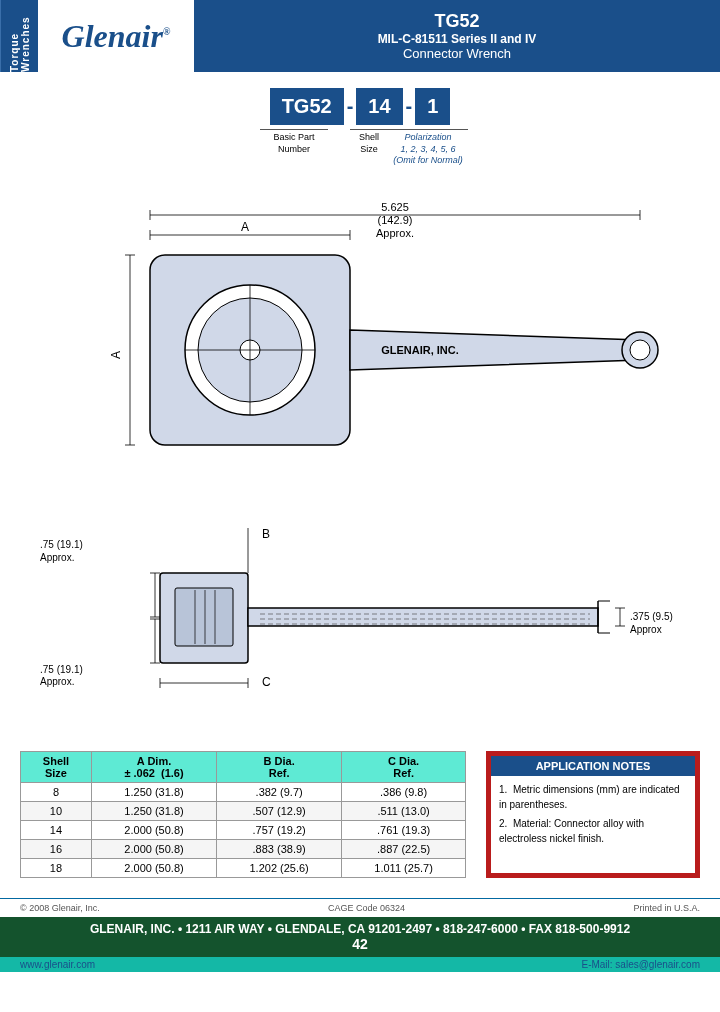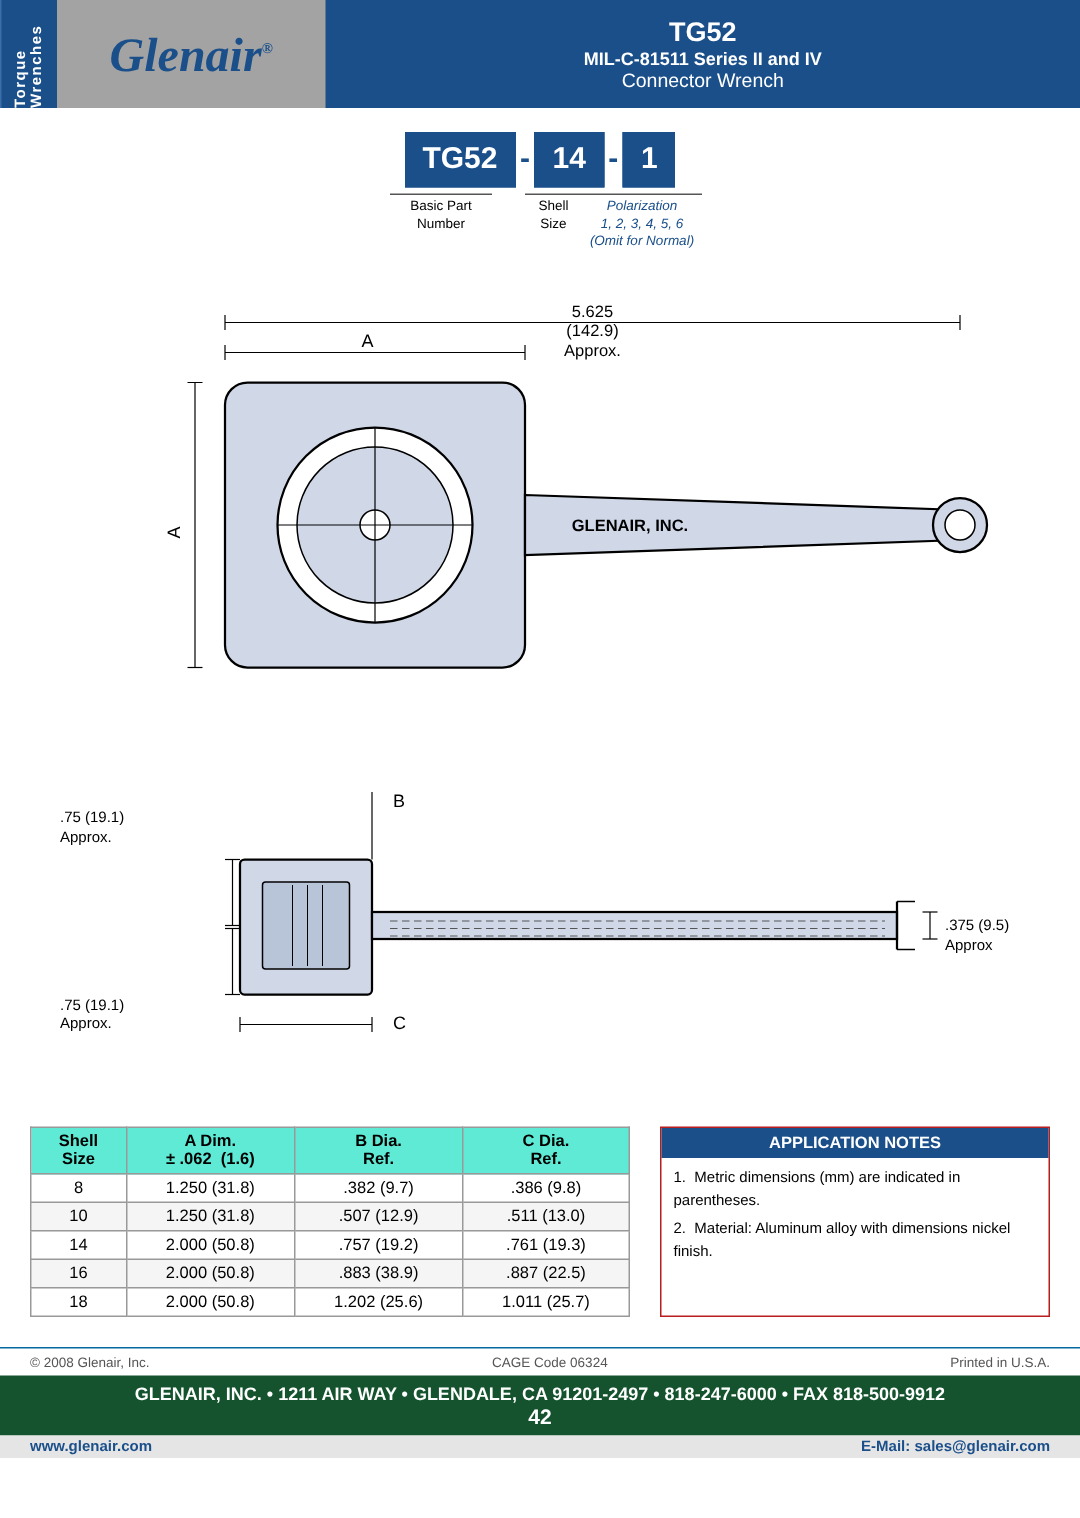--- a/index.html
+++ b/index.html
@@ -27,22 +27,22 @@
       justify-content: center;
       writing-mode: vertical-rl;
       transform: rotate(180deg);
       color: #fff;
       font-size: 10px;
       font-weight: bold;
       letter-spacing: 1px;
       border-right: 1px solid #3a6faa;
     }
     .header-logo {
-      background: #a3a3a3;
-      width: 179px;
+      background: #ffffff;
+      width: 156px;
       display: flex;
       align-items: center;
       justify-content: center;
       padding: 8px;
     }
     .header-logo .logo-text {
       font-size: 32px;
       font-style: italic;
       font-weight: bold;
       color: #1a4f8a;
@@ -133,22 +133,22 @@
       padding: 3px 8px;
       text-align: center;
     }
     .data-table th {
       background: #5eead4;
       font-weight: bold;
     }
     .data-table tr:nth-child(even) td { background: #f5f5f5; }
 
     .app-notes {
-      width: 260px;
-      border: 1px solid #b91c1c;
+      width: 214px;
+      border: 5px solid #b91c1c;
       font-size: 10px;
     }
     .app-notes-header {
       background: #1a4f8a;
       color: #fff;
       text-align: center;
       font-weight: bold;
       padding: 4px;
       font-size: 11px;
     }
@@ -181,23 +181,22 @@
       display: block;
       font-size: 14px;
       font-weight: bold;
       color: #fff;
     }
     .footer-www {
       display: flex;
       justify-content: space-between;
       padding: 2px 20px;
       font-size: 10px;
-      background: #e5e5e5;
+      background: #14b8a6;
       color: #1a4f8a;
-      font-weight: bold;
     }
 
     
     .diagram-svg {
       width: 100%;
     }
   </style>
 </head>
 <body>
 
@@ -365,21 +364,21 @@
           <td>1.202 (25.6)</td>
           <td>1.011 (25.7)</td>
         </tr>
       </tbody>
   </table>
 
   <div class="app-notes">
     <div class="app-notes-header">APPLICATION NOTES</div>
     <div class="app-notes-body">
       <p>1. &nbsp;<span>Metric dimensions (mm) are indicated in parentheses.</span></p>
-      <p>2. &nbsp;<span>Material:  Aluminum alloy with dimensions nickel finish.</span></p>
+      <p>2. &nbsp;<span>Material:  Connector alloy with electroless nickel finish.</span></p>
     </div>
   </div>
 </div>
 
 <div class="footer-top">
   <span>© 2008 Glenair, Inc.</span>
   <span>CAGE Code 06324</span>
   <span>Printed in U.S.A.</span>
 </div>
 <div class="footer-bottom">

